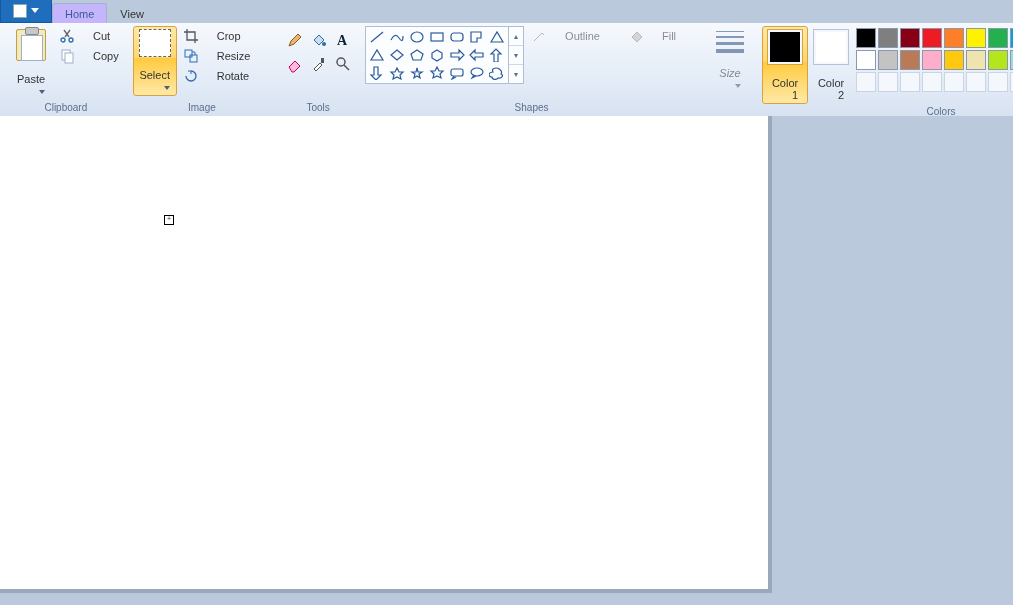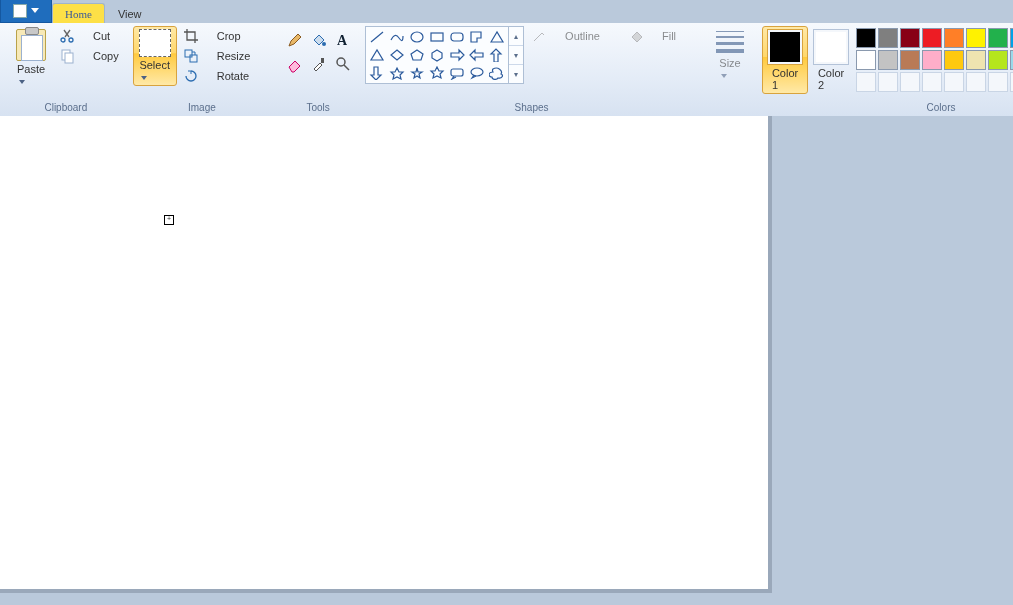--- a/index.html
+++ b/index.html
@@ -2,31 +2,31 @@
 <html><head>
 <meta charset="utf-8">
 <style>
   html,body{margin:0;padding:0;font-family:"Segoe UI",Tahoma,sans-serif;font-size:11px;color:#333;background:#bac9db;-webkit-user-select:none;user-select:none;}
   
   .tabstrip{height:23px;background:#bac9db;display:flex;align-items:flex-end;}
   .file-btn{width:50px;height:23px;background:#1f6dbd;border:1px solid #1558a0;display:flex;align-items:center;justify-content:center;gap:4px;}
   .file-btn .page-ico{width:12px;height:12px;background:#fff;border:1px solid #8aa;}
   .file-btn .chev{width:0;height:0;border-left:4px solid transparent;border-right:4px solid transparent;border-top:5px solid #fff;}
   .tab{padding:4px 12px 3px;border:1px solid transparent;border-bottom:none;cursor:default;}
-  .tab.active{background:#fde047;border-color:#9fb4cc;border-top-left-radius:3px;border-top-right-radius:3px;color:#3b5a99;font-family:Liberation Serif, serif;}
+  .tab.active{background:#c4b5fd;border-color:#9fb4cc;border-top-left-radius:3px;border-top-right-radius:3px;color:#3b5a99;}
   
   .ribbon{background:linear-gradient(#f6f9fd,#e4ecf7 60%,#d7e2f1);border-bottom:1px solid #9fb4cc;padding:3px 4px 0;height:90px;display:flex;align-items:stretch;}
   .group{display:flex;flex-direction:column;align-items:center;padding:0 5px;}
   .group-body{flex:1;display:flex;align-items:flex-start;}
   .group-label{font-size:10px;color:#5b6f8c;padding:2px 0 3px;text-align:center;}
   .sep{width:1px;background:linear-gradient(#dce6f2,#b9c8dd,#dce6f2);margin:4px 0 16px;}
   .big-btn{display:flex;flex-direction:column;align-items:center;justify-content:flex-start;padding:2px 4px;border:1px solid transparent;border-radius:3px;min-width:34px;cursor:default;}
   .big-btn.selected{background:linear-gradient(#ffe9a7,#ffd76b 45%,#ffca3f 46%,#ffe9a7);border-color:#d8a33e;}
-  .big-btn.disabled{opacity:.55;}
-  .big-btn .lbl{text-align:left;line-height:12px;margin-top:2px;}
+  .big-btn.disabled{opacity:.55;font-style:italic;}
+  .big-btn .lbl{text-align:right;line-height:12px;margin-top:12px;}
   .big-btn .lbl .chev{display:inline-block;width:0;height:0;border-left:3px solid transparent;border-right:3px solid transparent;border-top:4px solid #4b6184;margin-left:2px;vertical-align:middle;}
   .small-row{display:flex;align-items:center;gap:18px;padding:1px 3px;border:1px solid transparent;border-radius:2px;white-space:nowrap;cursor:default;}
   .mini-ico{width:16px;height:16px;display:inline-block;}
   
   .ico-paste{width:28px;height:30px;background:#f7e9b7;border:1px solid #b9a24a;border-radius:2px;position:relative;}
   .ico-paste::before{content:"";position:absolute;top:5px;left:4px;width:20px;height:24px;background:#fff;border:1px solid #9bb1cf;}
   .ico-paste::after{content:"";position:absolute;top:-3px;left:8px;width:12px;height:6px;background:#c8c8c8;border:1px solid #888;border-radius:2px;}
   .ico-cut{background:none;}
   .ico-cut svg,.ico-copy svg{width:16px;height:16px;}
   

